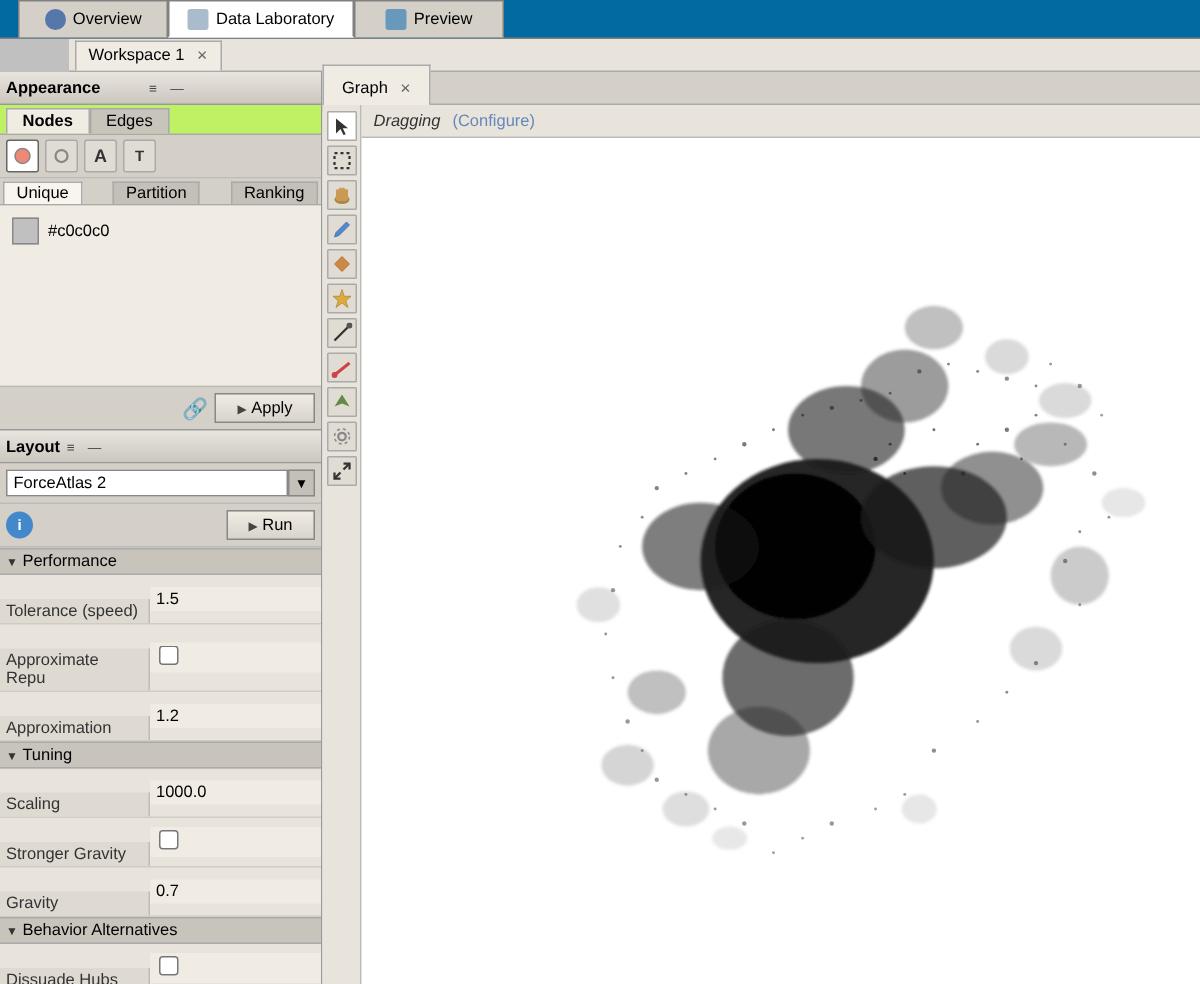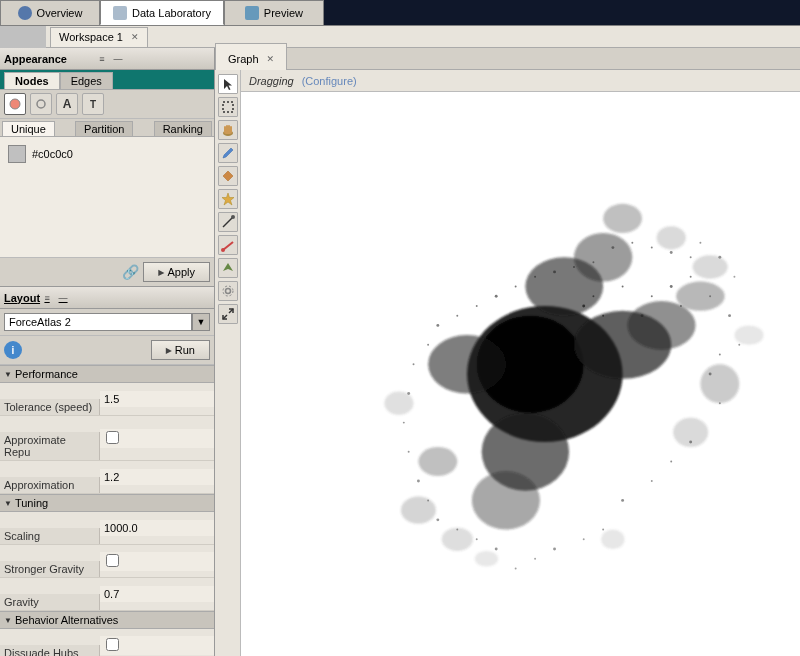--- a/index.html
+++ b/index.html
@@ -1,24 +1,25 @@
 <!DOCTYPE html>
 <html><head>
   <meta charset="utf-8">
   <style>
     * { box-sizing: border-box; margin: 0; padding: 0; }
     body { font-family: 'Arial', sans-serif; font-size: 11px; background: #c0c0c0; width: 800px; height: 656px; overflow: hidden; }
 
     
     .top-bar {
       display: flex;
-      background: #0f172a;
+      background: #0369a1;
       border-bottom: 1px solid #808080;
       height: 26px;
       align-items: stretch;
+      padding-left: 12px;
     }
     .top-tab {
       display: flex;
       align-items: center;
       padding: 0 12px;
       border: 1px solid #808080;
       border-bottom: none;
       background: #d4d0c8;
       cursor: pointer;
       font-size: 11px;
@@ -107,21 +108,21 @@
       width: 14px; height: 14px;
       font-size: 9px;
       display: flex; align-items: center; justify-content: center;
       cursor: pointer;
       color: #444;
     }
 
     
     .node-edge-tabs {
       display: flex;
-      background: #0f766e;
+      background: #bef264;
       border-bottom: 1px solid #aaa;
       padding: 2px 4px 0;
       gap: 0;
       align-items: flex-end;
     }
     .ne-tab {
       padding: 2px 10px;
       border: 1px solid #aaa;
       border-bottom: none;
       background: #c8c4bc;
@@ -231,21 +232,20 @@
       flex: 1;
       overflow: hidden;
     }
     .layout-header {
       background: linear-gradient(180deg, #e8e4de 0%, #ccc8c0 100%);
       border-bottom: 1px solid #999;
       display: flex;
       align-items: center;
       padding: 2px 4px;
       height: 22px;
-      text-decoration: underline;
     }
 
     .layout-select-row {
       display: flex;
       align-items: center;
       padding: 4px;
       gap: 2px;
       background: #d4d0c8;
       border-bottom: 1px solid #bbb;
     }

